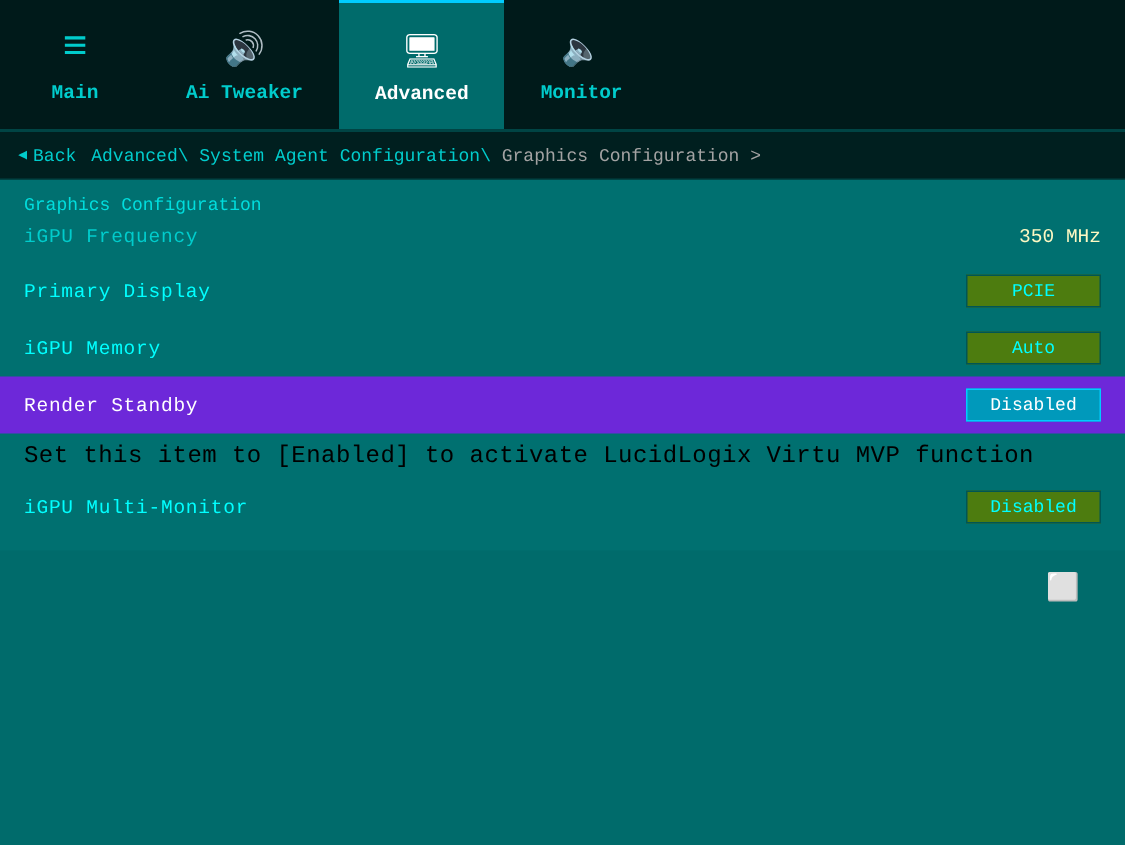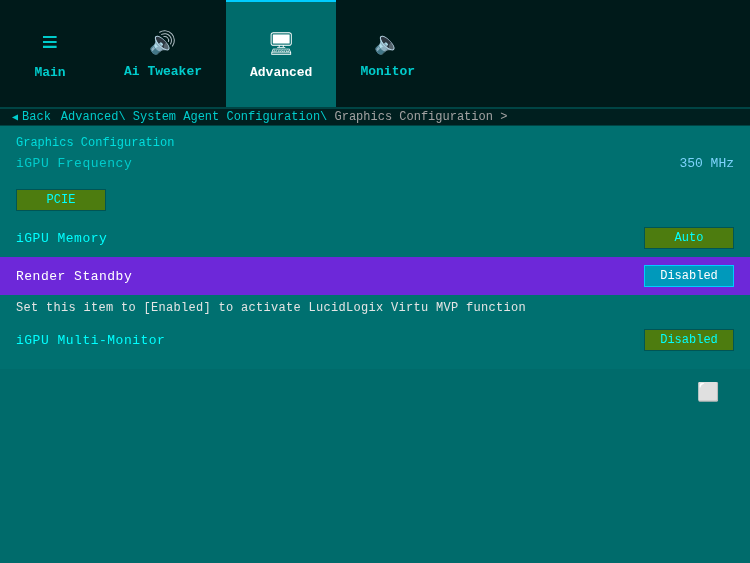--- a/index.html
+++ b/index.html
@@ -11,21 +11,21 @@
       color: #00ffff;
       overflow: hidden;
       position: relative;
     }
 
     
     .top-nav {
       display: flex;
       align-items: stretch;
       background-color: #001a1a;
-      height: 109px;
+      height: 88px;
       border-bottom: 2px solid #004444;
     }
     .nav-item {
       display: flex;
       flex-direction: column;
       align-items: center;
       justify-content: center;
       padding: 8px 24px;
       cursor: pointer;
       color: #00cccc;
@@ -54,21 +54,21 @@
 
     
     .breadcrumb-bar {
       display: flex;
       align-items: center;
       background-color: #001f1f;
       padding: 6px 12px;
       border-bottom: 1px solid #004444;
       font-size: 12px;
       color: #00cccc;
-      height: 17px;
+      height: 32px;
     }
     .back-btn {
       display: flex;
       align-items: center;
       gap: 4px;
       color: #00cccc;
       cursor: pointer;
       margin-right: 10px;
       font-size: 12px;
     }
@@ -142,29 +142,29 @@
       text-align: center;
     }
 
     .value-btn.highlighted {
       background-color: #0099bb;
       color: #ffffff;
       border: 1px solid #00ccff;
     }
 
     .info-text {
-      font-size: 12px;
-      color: #e5e5e5;
+      font-size: 16px;
+      color: #000000;
       padding: 6px 0;
       letter-spacing: 0.3px;
     }
 
     .freq-value {
       font-size: 13px;
-      color: #7dd3fc;
+      color: #fef9c3;
     }
 
     
     .cursor {
       position: absolute;
       right: 30px;
       bottom: 160px;
       color: #cccccc;
       font-size: 18px;
       pointer-events: none;
@@ -207,20 +207,21 @@
   <div class="section-header">
     <span>Graphics Configuration</span>
   </div>
 
   <div class="igpu-freq-row">
     <span class="config-row-label">iGPU Frequency</span>
     <span class="freq-value">350 MHz</span>
   </div>
 
   <div class="config-row">
+    <span class="config-row-label">Primary Display</span>
     <button class="value-btn">PCIE</button>
   </div>
 
   <div class="config-row">
     <span class="config-row-label">iGPU Memory</span>
     <button class="value-btn">Auto</button>
   </div>
 
   <div class="config-row highlighted">
     <span class="config-row-label">Render Standby</span>

